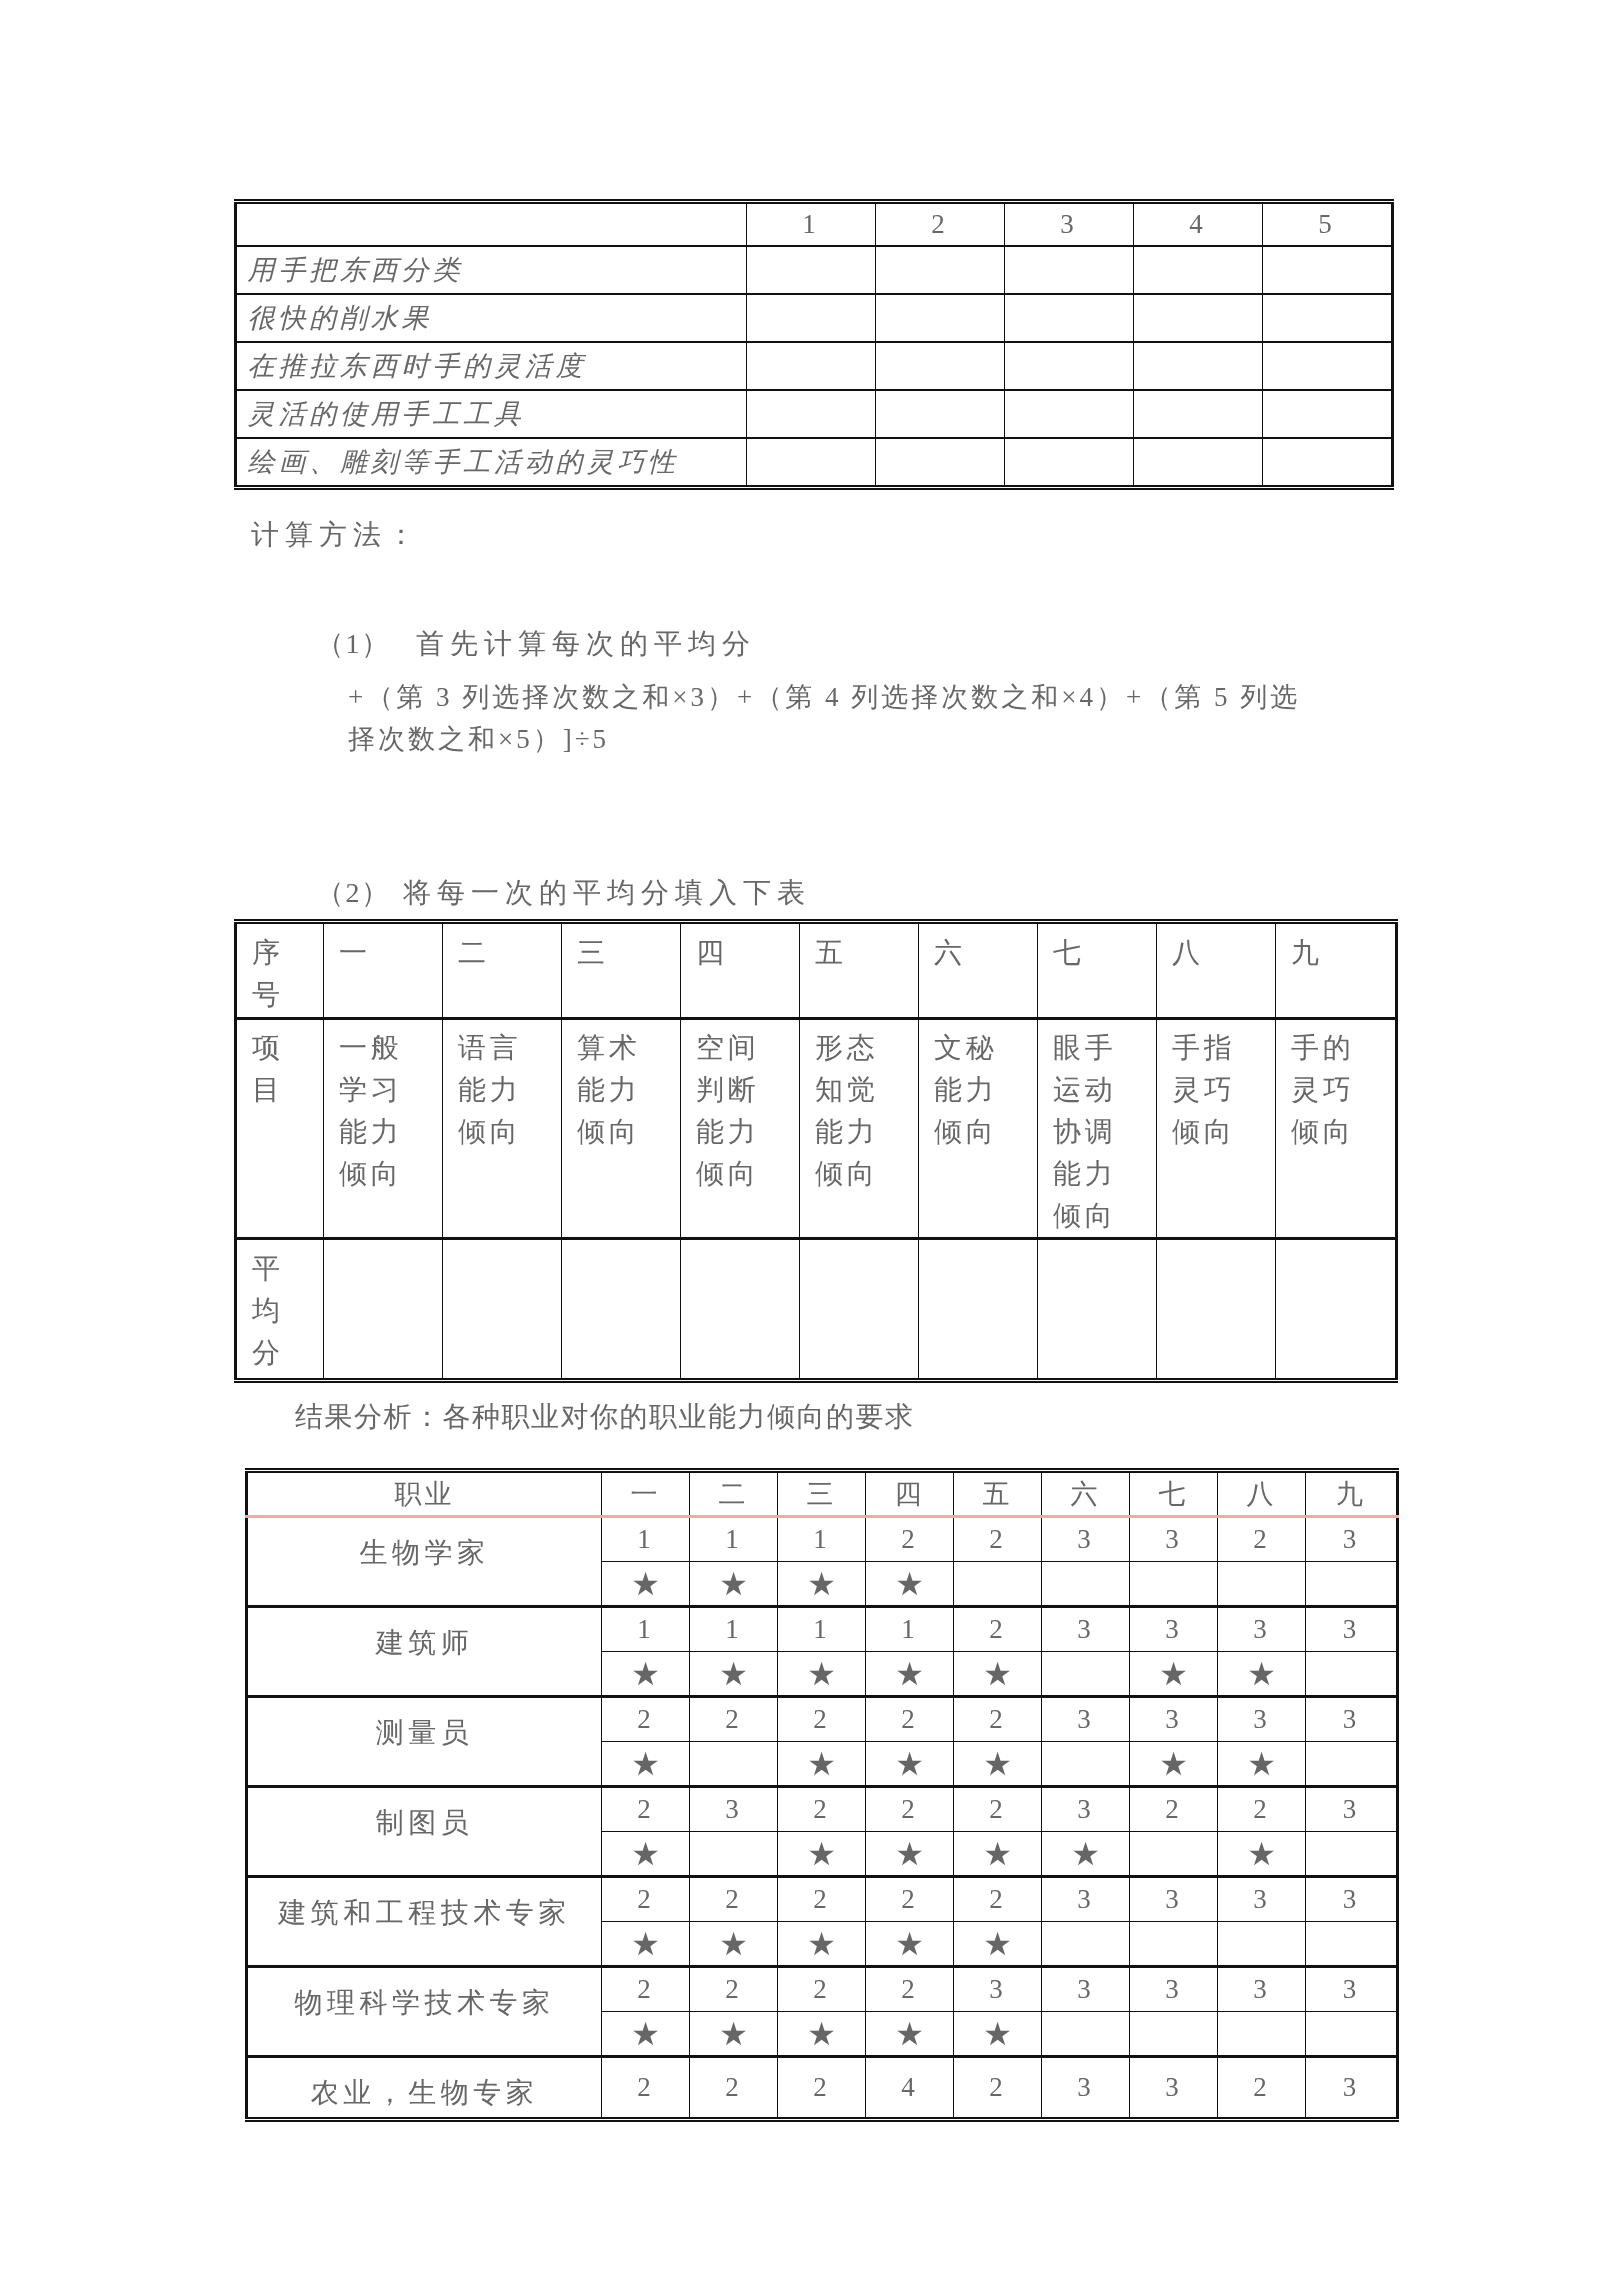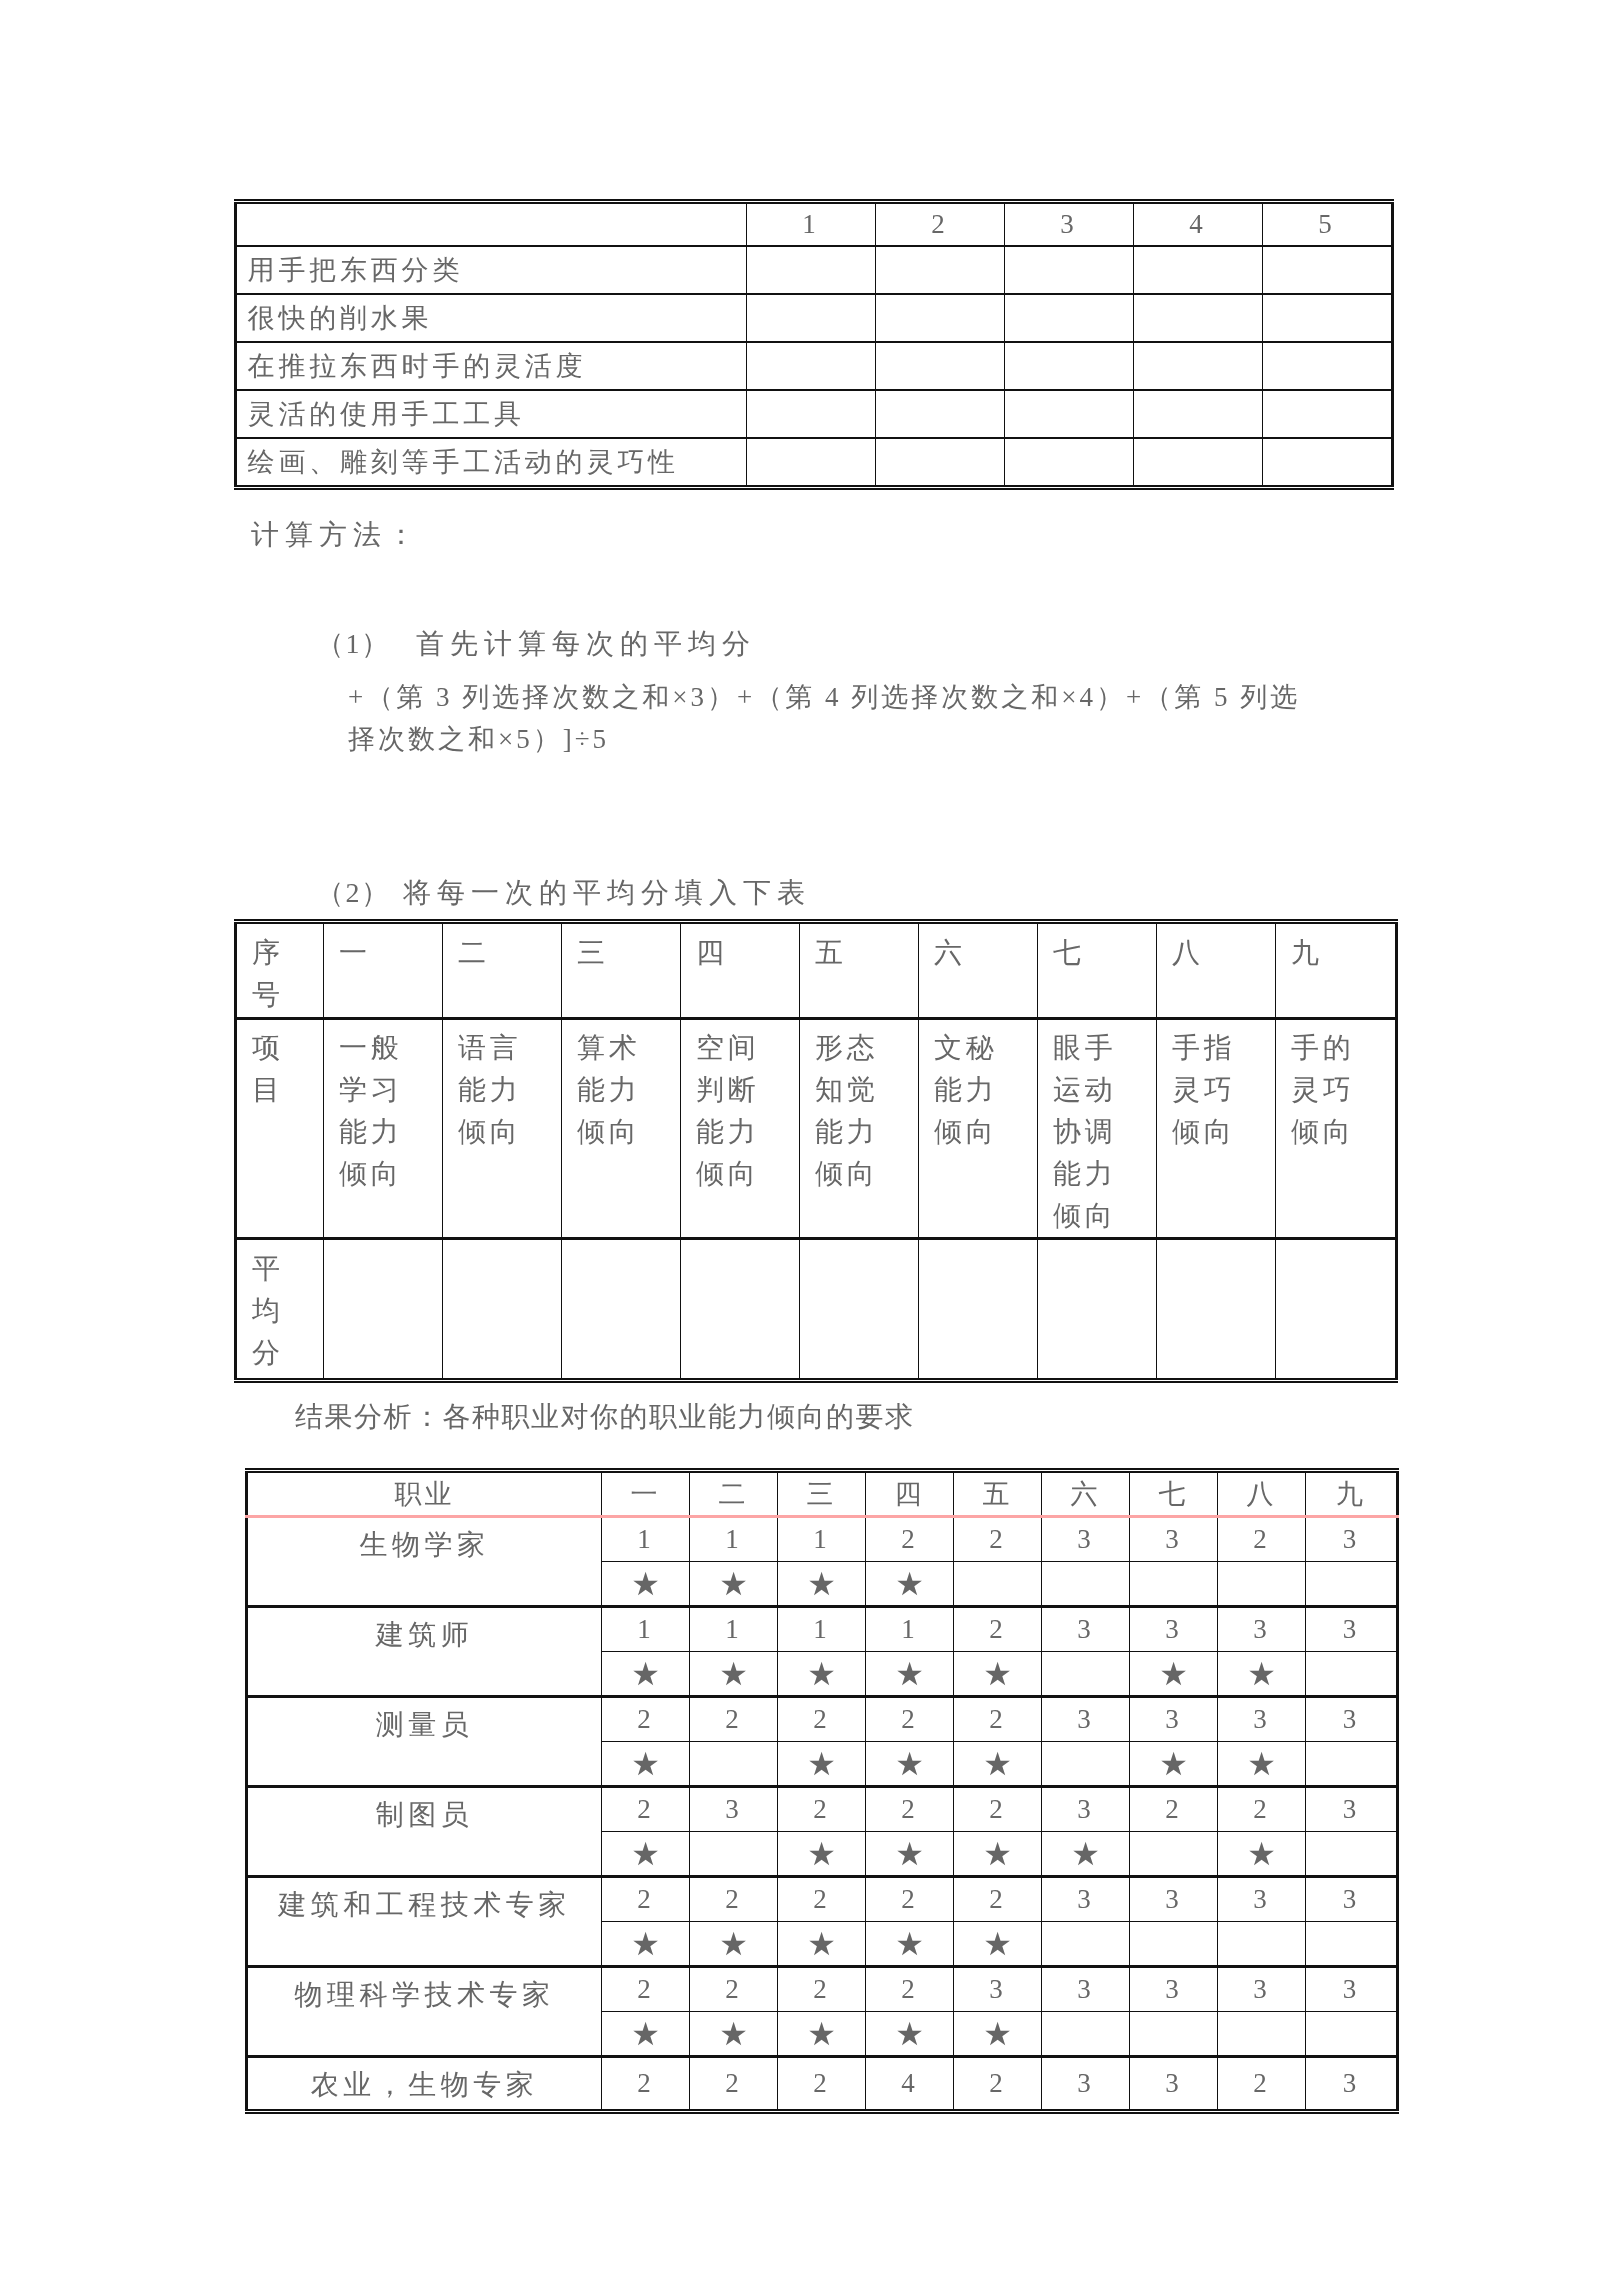--- a/index.html
+++ b/index.html
@@ -21,21 +21,21 @@
     color: #676767;
     overflow: hidden;
   }
 
   
   .t1 { left: 234px; top: 199px; width: 1157px;
         border: 3px solid #111; border-top: 5.3px double #111; border-bottom: 5.3px double #111; }
   .t1 td { border-top-width: 2.3px; border-bottom-width: 2.3px; font-size: 27px; letter-spacing: 3.8px; }
   .t1 .hdr-row td { height: 39px; text-align: center; vertical-align: middle; }
   .t1 .item-row td { height: 44px; }
-  .t1 td.item-label { padding-left: 10.6px; vertical-align: middle; text-align: left; }
+  .t1 td.item-label { padding-left: 10.6px; vertical-align: middle; text-align: left; font-style: italic; }
 
   
   .txt { position: absolute; font-size: 28px; letter-spacing: 6px; white-space: pre; color: #676767; }
   .formula-block { position: absolute; left: 348px; top: 676px; font-size: 27px;
                    letter-spacing: 3px; line-height: 42px; color: #676767; }
   .formula-block div { white-space: pre; }
   .num-prefix { display: inline-block; width: 100px; letter-spacing: 1.5px; }
   .num-prefix.w2 { width: 87px; }
 
   
@@ -51,21 +51,21 @@
   .t2 .r3 td { height: 130px; }
 
   
   .analysis-title { letter-spacing: 1.5px; margin-left: 8px; }
 
   
   .t3 { left: 245px; top: 1468px; width: 1153px;
         border: 3px solid #111; border-top: 5.3px double #111; border-bottom: 5.3px double #111; }
   .t3 td { font-size: 27px; text-align: center; vertical-align: middle; letter-spacing: 3px; }
   .t3 .hdr td { height: 40px; border-bottom: 3px solid #fca5a5; }
-  .t3 td.occ { vertical-align: top; padding-top: 8px; font-size: 28px; letter-spacing: 4.5px; }
+  .t3 td.occ { vertical-align: top; padding-top: 16px; font-size: 28px; letter-spacing: 4.5px; }
   .t3 .numrow td { height: 41px; }
   .t3 .starrow td { height: 41px; border-top-width: 1.5px; }
   .t3 .sec td { border-top: 3px solid #111; }
   .t3 .starrow td { font-size: 32px; color: #666; letter-spacing: 0; }
   .t3 .lastrow td { height: 42px; }
 </style>
 </head>
 <body>
 
 <div class="page">

